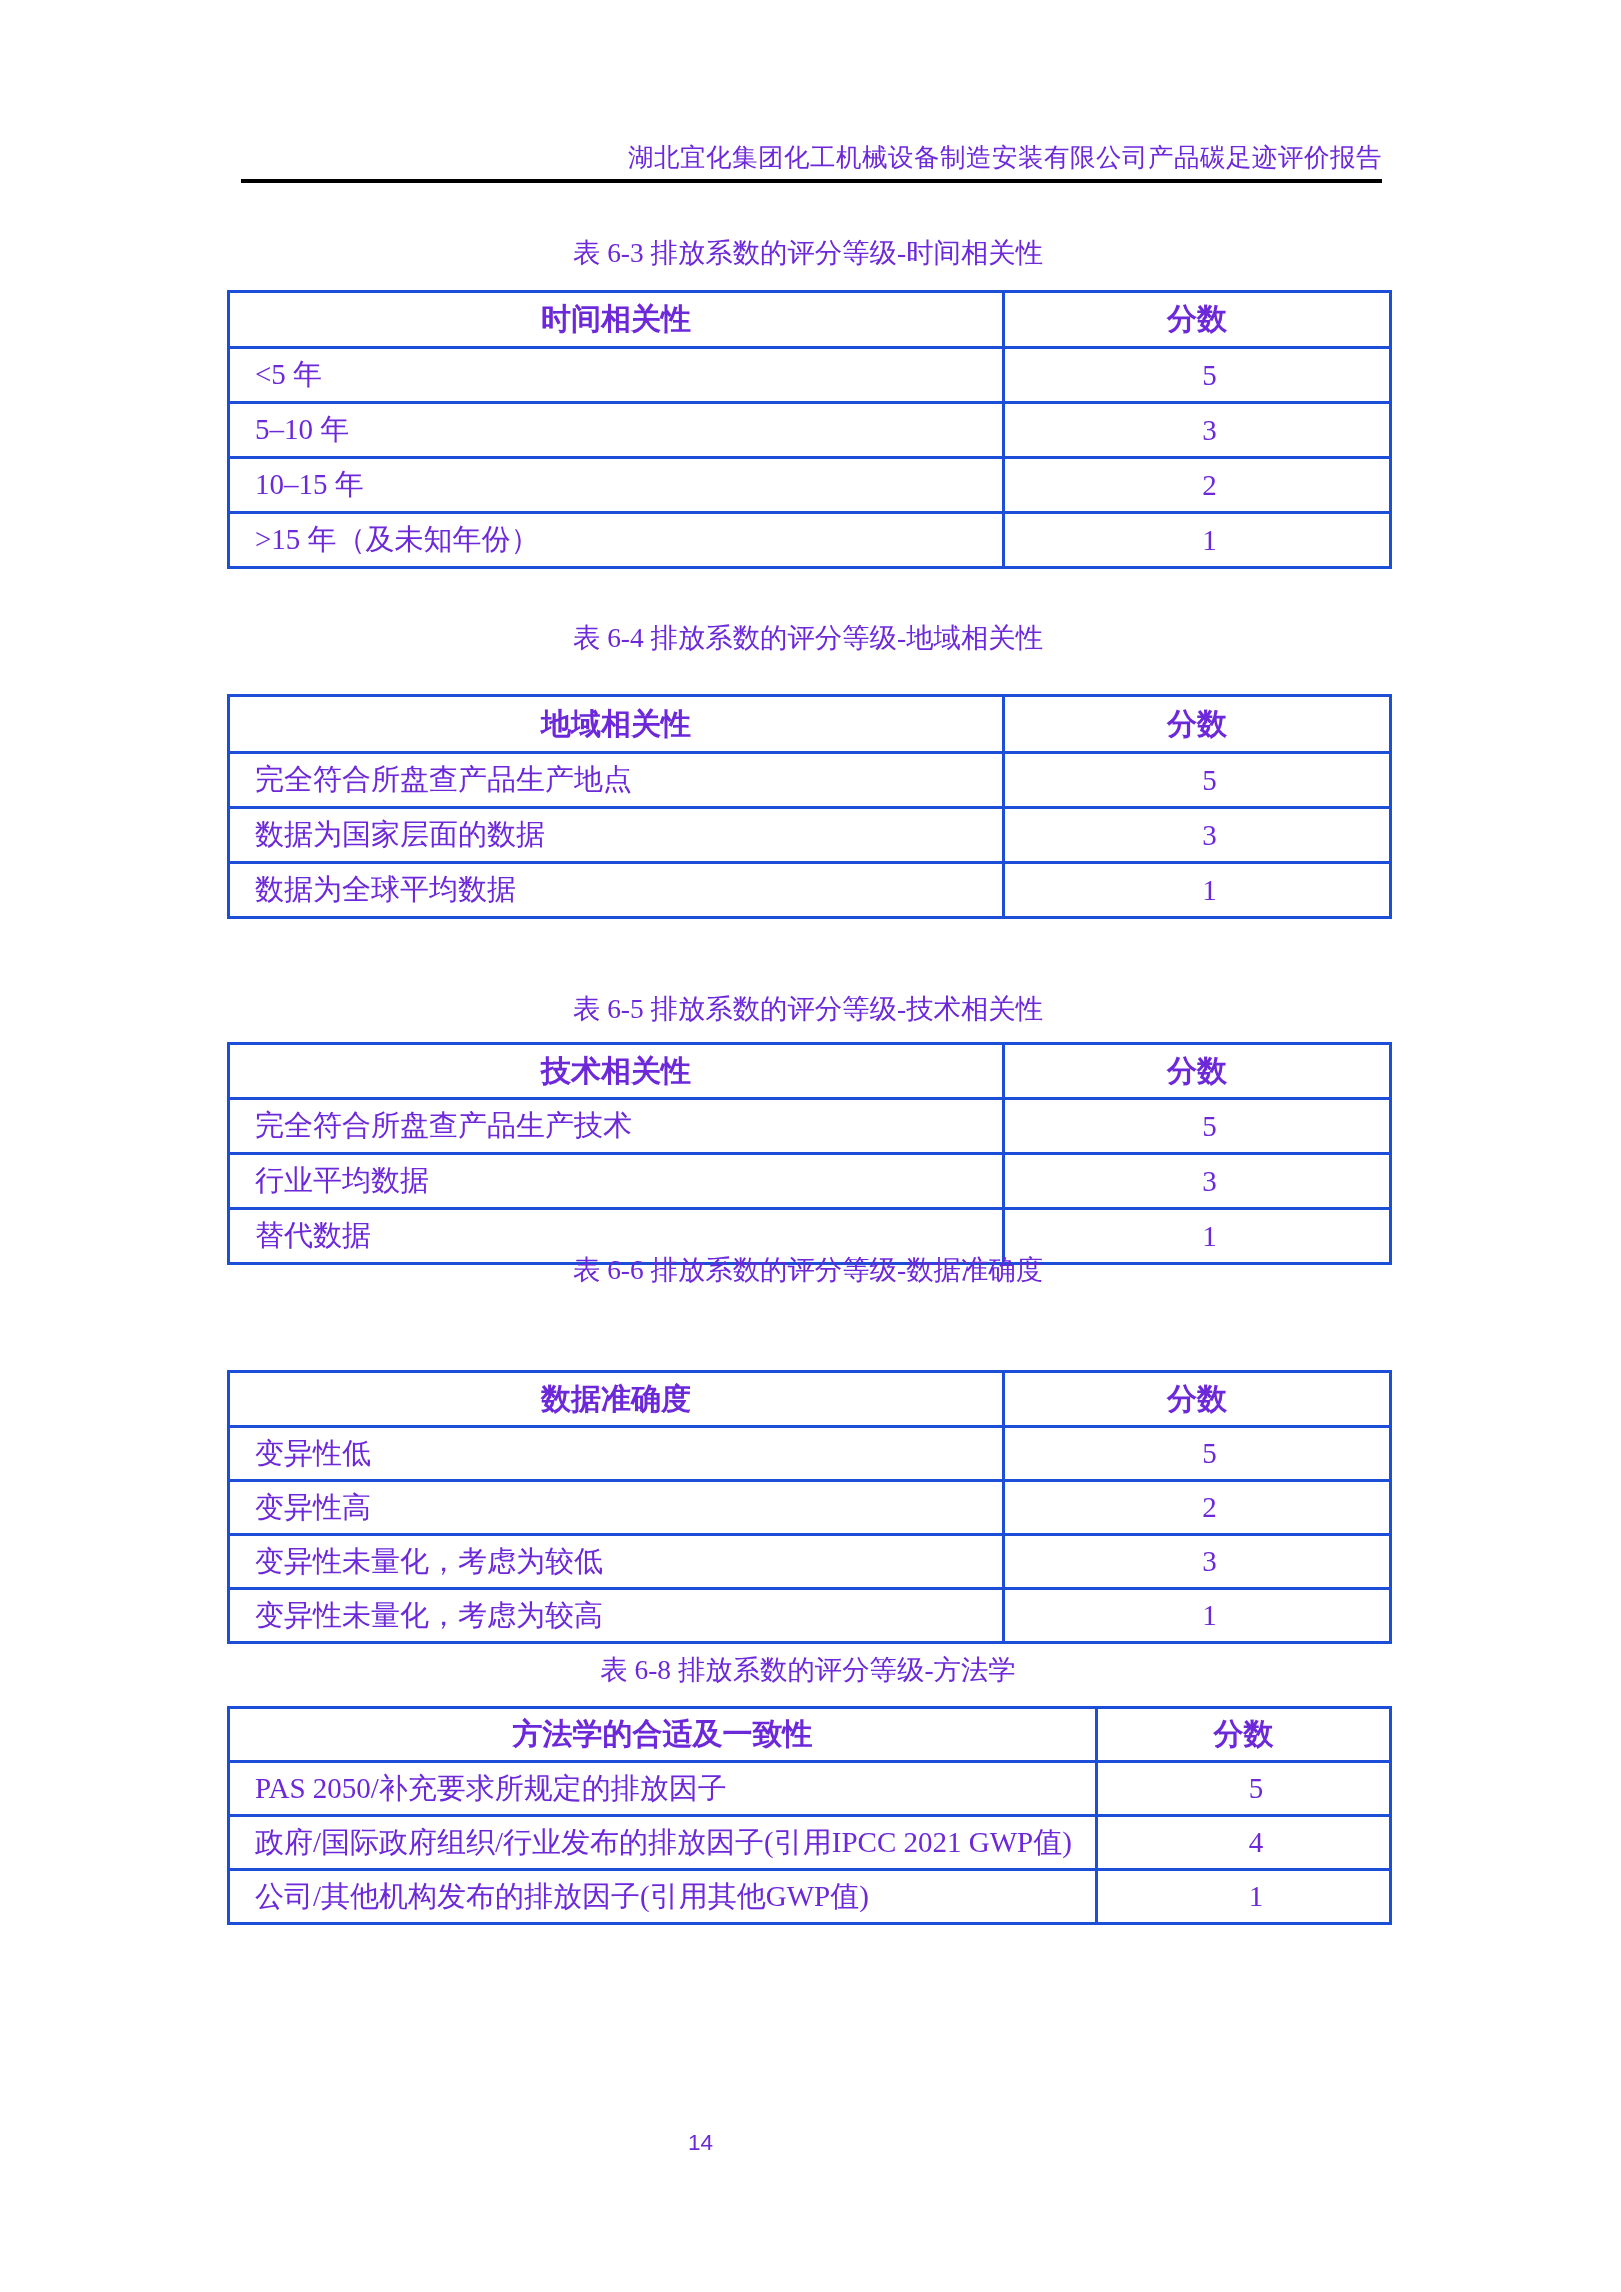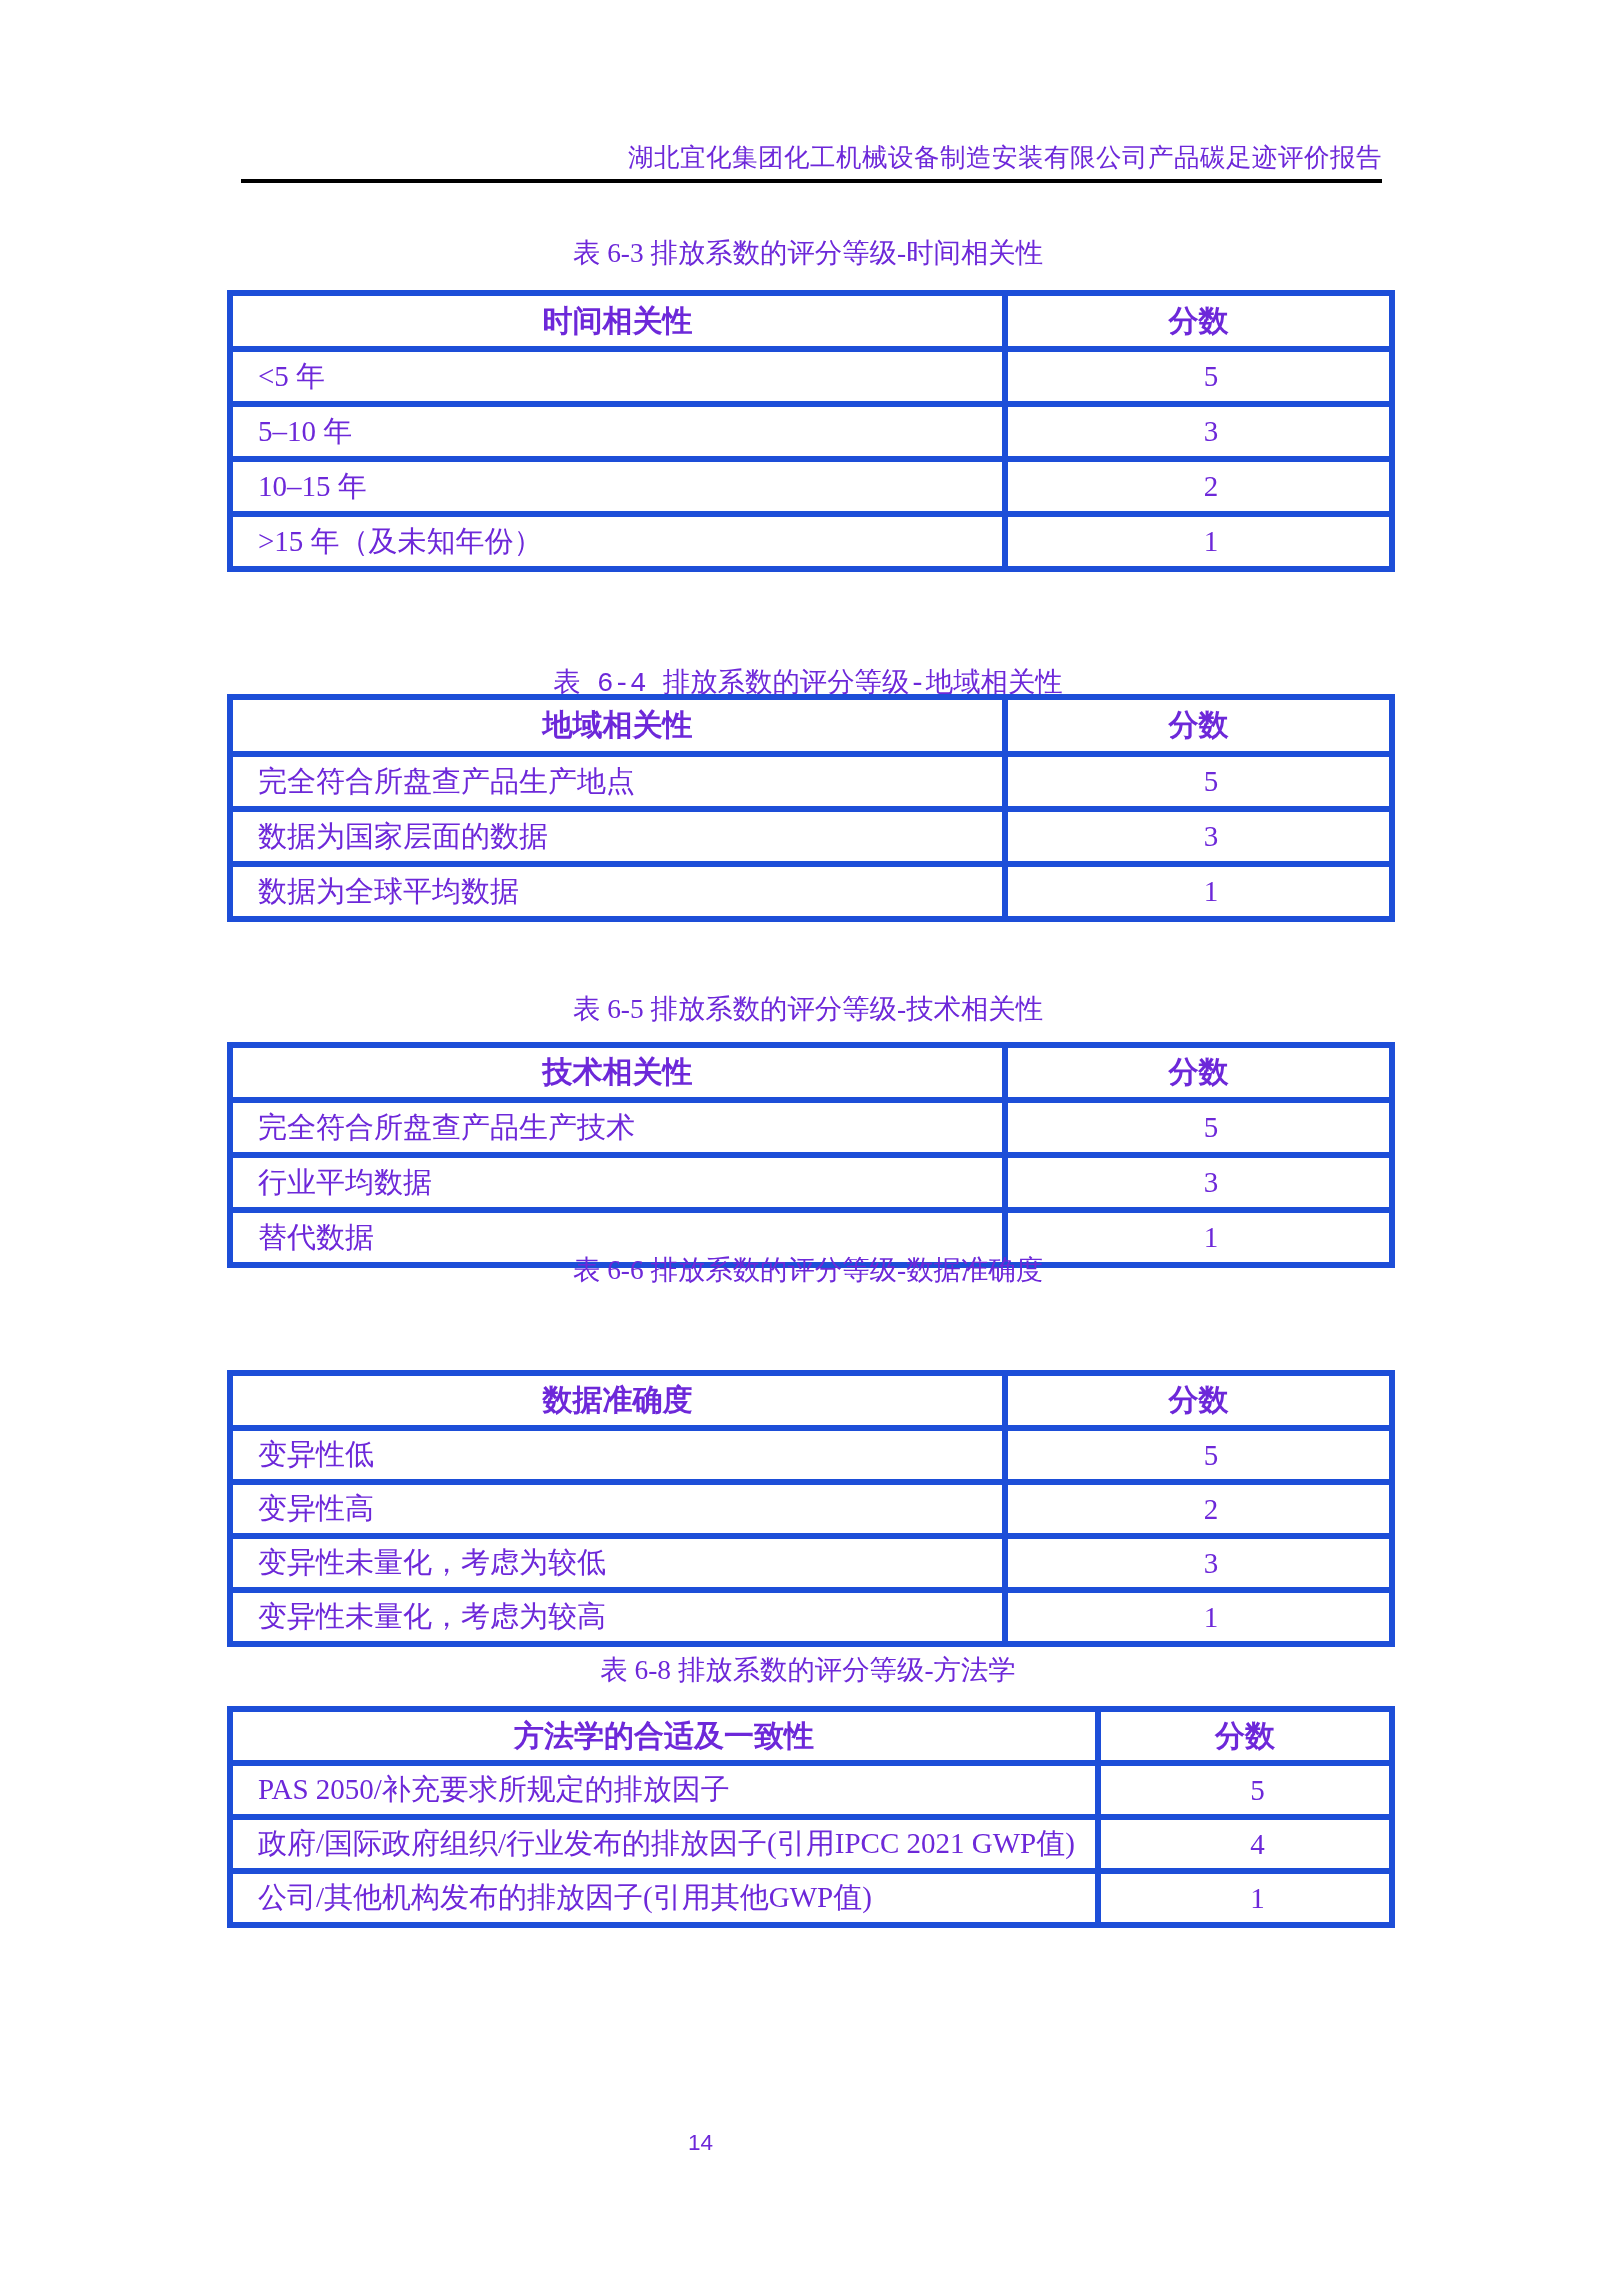--- a/index.html
+++ b/index.html
@@ -25,39 +25,39 @@
   .tbl-title {
     position:absolute; left:227px; width:1162px; height:41px;
     text-align:center; font-size:27.4px; line-height:41px; white-space:nowrap;
   }
   table.score {
     position:absolute; left:227px; width:1162px;
     border-collapse:collapse; table-layout:fixed;
     border:2.9px solid #000;
   }
   table.score th, table.score td {
-    border:6px solid #1d4ed8;
+    border:3px solid #1d4ed8;
     vertical-align:middle;
     overflow:hidden;
   }
   table.score th {
     font-weight:bold; text-align:center; font-size:30px;
   }
   table.score td { font-size:29px;padding-left:25px; }
   td.c1 { text-align:left; padding-left:17.6px; white-space:nowrap; }
   td.c2 { text-align:center; }
 
   #t63 { top:260px; }  #t63 thead tr { height:56px; } #t63 tbody tr { height:55px; }
   #t64 { top:664px; }  #t64 thead tr { height:57px; } #t64 tbody tr { height:55px; }
   #t65 { top:1012px; } #t65 thead tr { height:55px; } #t65 tbody tr { height:55px; }
   #t66 { top:1340px; } #t66 thead tr { height:55px; } #t66 tbody tr { height:54px; }
   #t67 { top:1676px; } #t67 thead tr { height:54px; } #t67 tbody tr { height:54px; }
 
   #title63 { top:203px; }
-  #title64 { top:633px;font-family:Liberation Mono, monospace; }
+  #title64 { top:588px; }
   #title65 { top:959px; }
   #title66 { top:1220px; }
   #title67 { top:1620px; }
 
   .page-number {
     position:absolute; left:0; top:2098px; width:100%;
     text-align:center; font-size:22.5px; line-height:29px;
     font-family:"Liberation Sans","DejaVu Sans",sans-serif;
   }
 </style>

